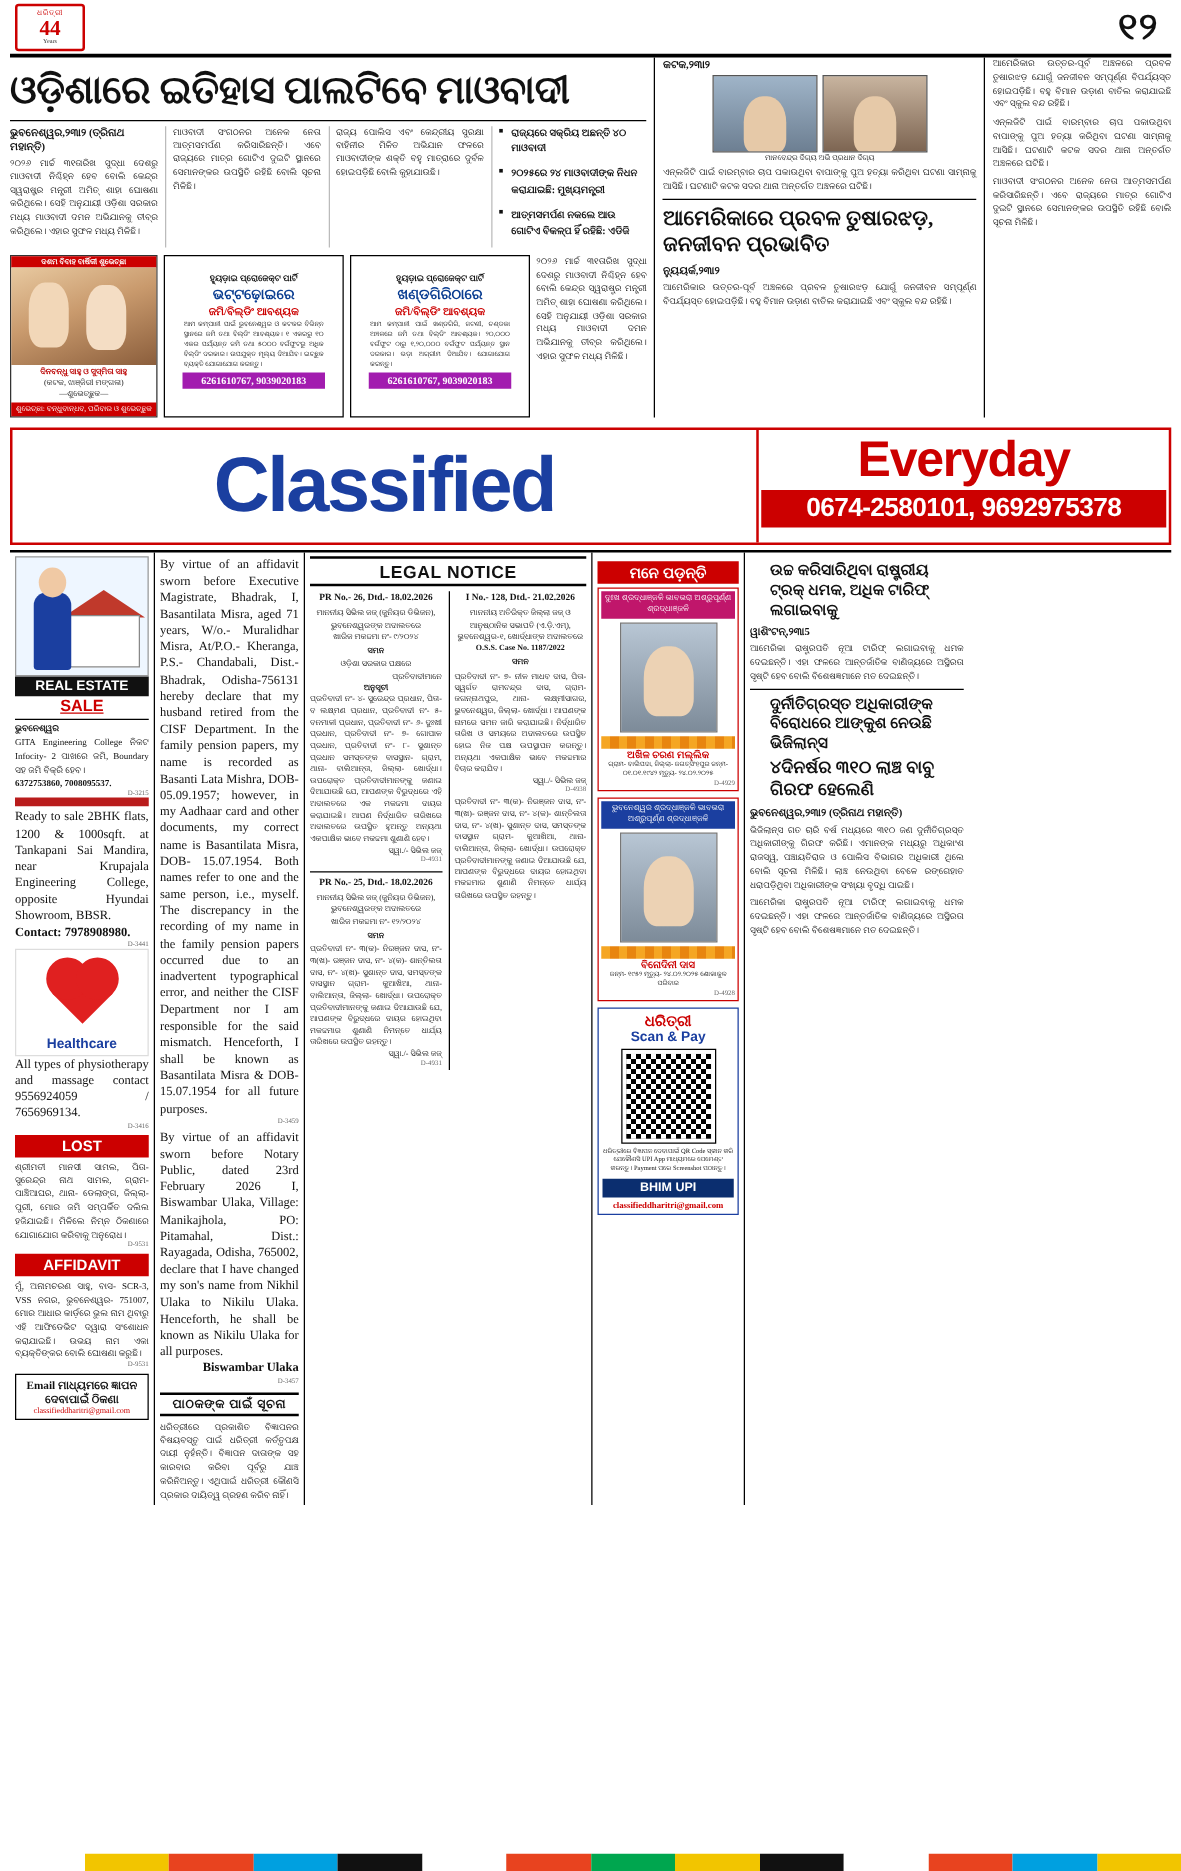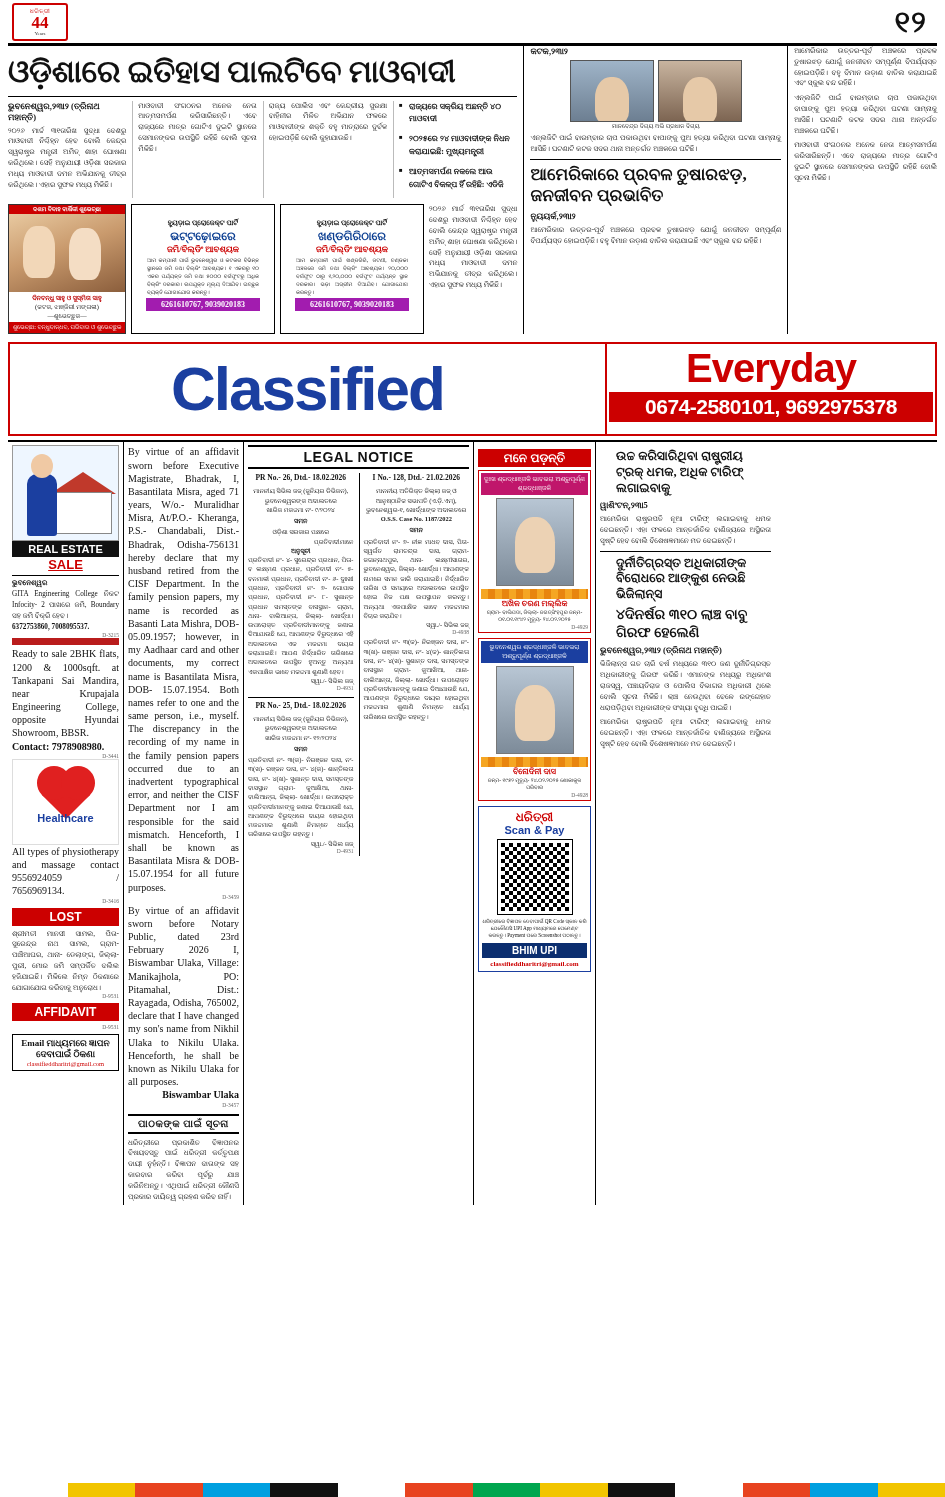--- a/index.html
+++ b/index.html
@@ -173,21 +173,21 @@
   .health-ill .heart{
     position:absolute; left:50%; top:18px; transform:translateX(-50%) rotate(-45deg);
     width:34px;height:34px;background:#e02020;
   }
   .health-ill .heart:before,.health-ill .heart:after{
     content:"";position:absolute;width:34px;height:34px;background:#e02020;border-radius:50%;
   }
   .health-ill .heart:before{ top:-17px; left:0; }
   .health-ill .heart:after{ left:17px; top:0; }
   .health-ill .hword{
-    position:absolute;bottom:20px;width:100%;text-align:center;color:#1b3fa0;
+    position:absolute;bottom:3px;width:100%;text-align:center;color:#1b3fa0;
     font-family:"Liberation Sans",sans-serif;font-size:11px;font-weight:bold;
   }
 
   
   .obit{ border:1px solid #c00; margin-bottom:5px; text-align:center; padding:2px; }
   .obit .ttl{ background:#1b3fa0; color:#fff; font-size:6.5px; padding:2px; line-height:1.35; }
   .obit .ph{
     width:78px;height:88px;margin:3px auto;border:1px solid #777;
     background:linear-gradient(180deg,#b8c6d4,#7d8b99); position:relative;
   }
@@ -359,20 +359,21 @@
         <div class="hword">Healthcare</div>
       </div>
       <div class="body-en">All types of physiotherapy and massage contact 9556924059 / 7656969134.</div>
       <div class="ref">D-3416</div>
 
       <div class="sec-red">LOST</div>
       <div class="body-od">ଶ୍ରୀମତୀ ମାନସୀ ସାମଲ, ପିତା- ସୁରେନ୍ଦ୍ର ନାଥ ସାମଲ, ଗ୍ରାମ- ପାଞ୍ଚିଆଘର, ଥାନା- ଡେଲାଙ୍ଗ, ଜିଲ୍ଲା- ପୁରୀ, ମୋର ଜମି ସମ୍ପର୍କିତ ଦଲିଲ ହଜିଯାଇଛି। ମିଳିଲେ ନିମ୍ନ ଠିକଣାରେ ଯୋଗାଯୋଗ କରିବାକୁ ଅନୁରୋଧ।</div>
       <div class="ref">D-9531</div>
 
       <div class="sec-red">AFFIDAVIT</div>
+      <div class="body-od">ମୁଁ, ଅନାମଚରଣ ସାହୁ, ବାସ- SCR-3, VSS ନଗର, ଭୁବନେଶ୍ୱର- 751007, ମୋର ଆଧାର କାର୍ଡ଼ରେ ଭୁଲ ନାମ ଥିବାରୁ ଏହି ଆଫିଡେଭିଟ ଦ୍ୱାରା ସଂଶୋଧନ କରାଯାଇଛି। ଉଭୟ ନାମ ଏକା ବ୍ୟକ୍ତିଙ୍କର ବୋଲି ଘୋଷଣା କରୁଛି।</div>
       <div class="ref">D-9531</div>
 
       <div class="email-box">
         <div class="t">Email ମାଧ୍ୟମରେ ଜ୍ଞାପନ ଦେବାପାଇଁ ଠିକଣା</div>
         <div class="a">classifieddharitri@gmail.com</div>
       </div>
     </div>
 
     <div class="ccol c2">
       <div class="body-en">By virtue of an affidavit sworn before Executive Magistrate, Bhadrak, I, Basantilata Misra, aged 71 years, W/o.- Muralidhar Misra, At/P.O.- Kheranga, P.S.- Chandabali, Dist.- Bhadrak, Odisha-756131 hereby declare that my husband retired from the CISF Department. In the family pension papers, my name is recorded as Basanti Lata Mishra, DOB- 05.09.1957; however, in my Aadhaar card and other documents, my correct name is Basantilata Misra, DOB- 15.07.1954. Both names refer to one and the same person, i.e., myself. The discrepancy in the recording of my name in the family pension papers occurred due to an inadvertent typographical error, and neither the CISF Department nor I am responsible for the said mismatch. Henceforth, I shall be known as Basantilata Misra &amp; DOB- 15.07.1954 for all future purposes.</div>

